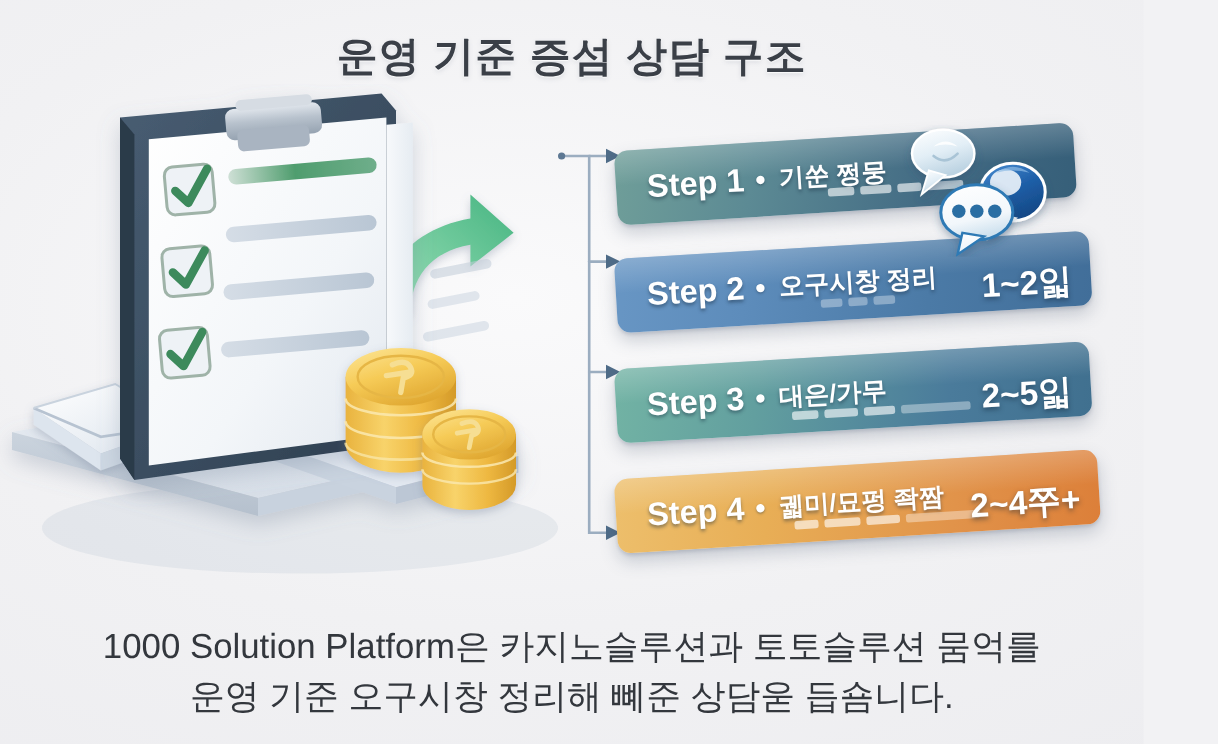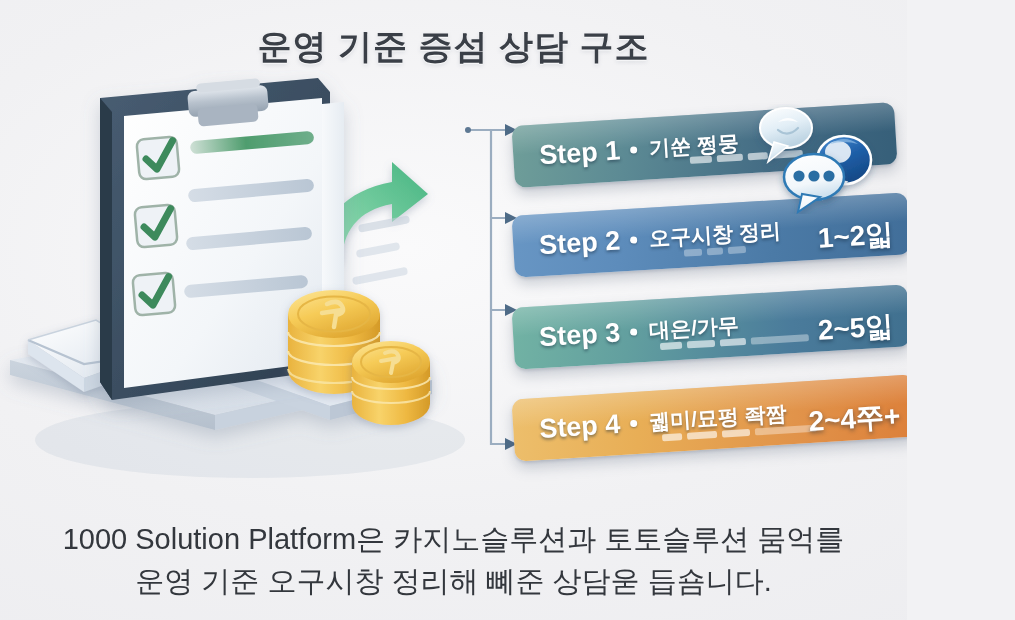--- a/index.html
+++ b/index.html
@@ -11,20 +11,21 @@
     font-family: "Liberation Sans", "DejaVu Sans", sans-serif;
     background: #f2f2f4;
   }
   #infographic {
     position: relative;
     width: 907px;
     height: 620px;
     background:
       radial-gradient(ellipse 900px 500px at 45% 40%, #fafafb 0%, #f1f1f3 55%, #ededf0 100%);
     overflow: hidden;
+    padding-left: 46px;
   }
   
   #title {
     position: absolute;
     top: 24px; left: 0; right: 0;
     text-align: center;
     font-size: 34px;
     font-weight: 700;
     letter-spacing: 1px;
     color: #3a3f47;

